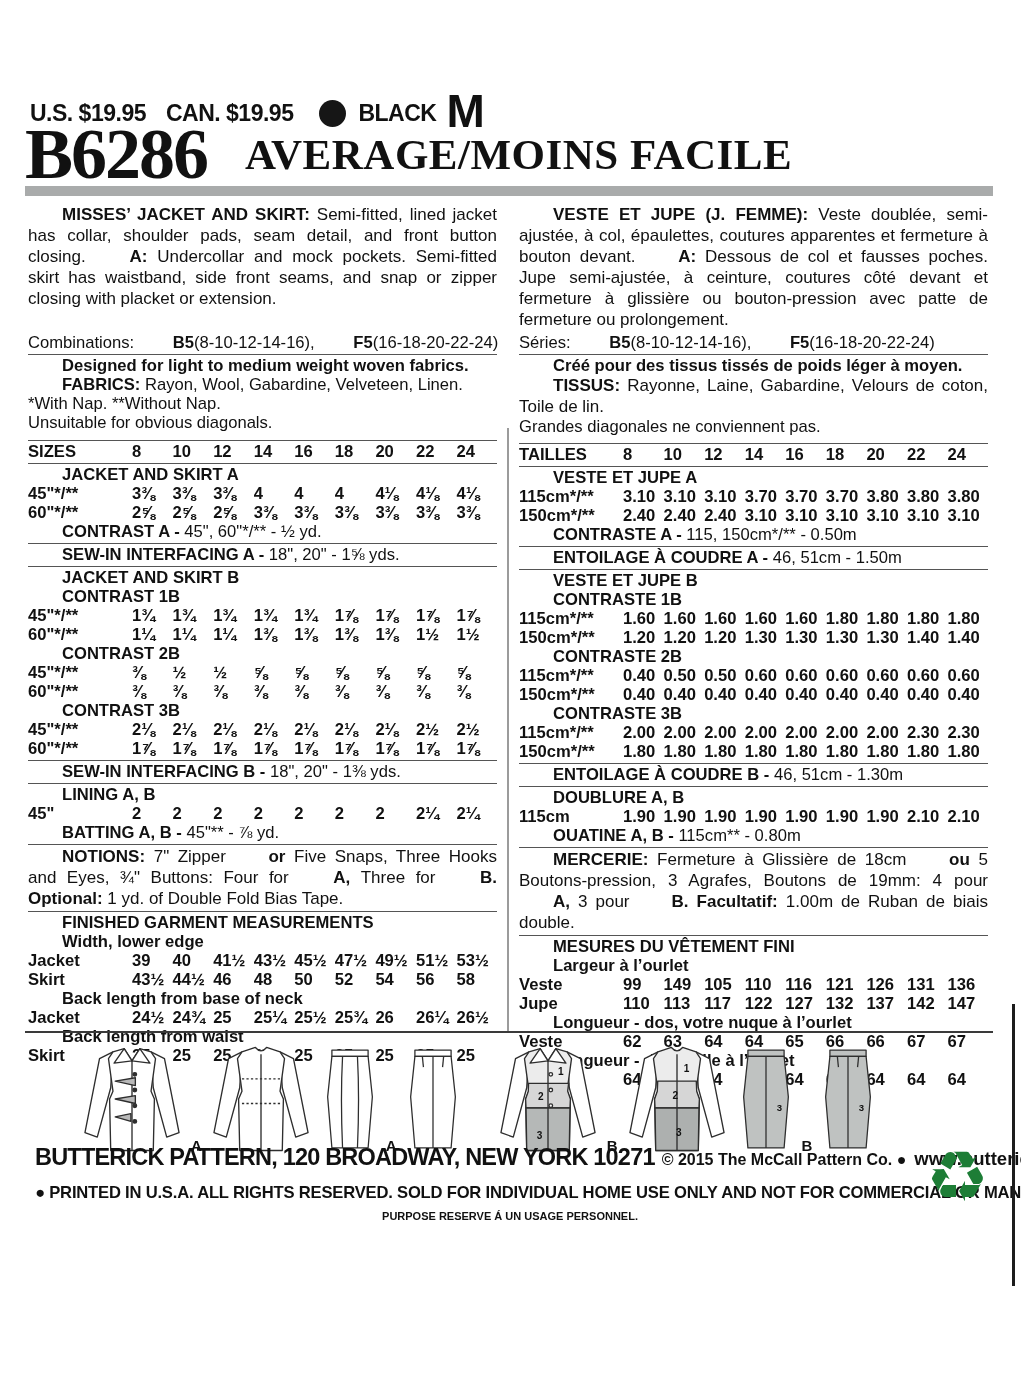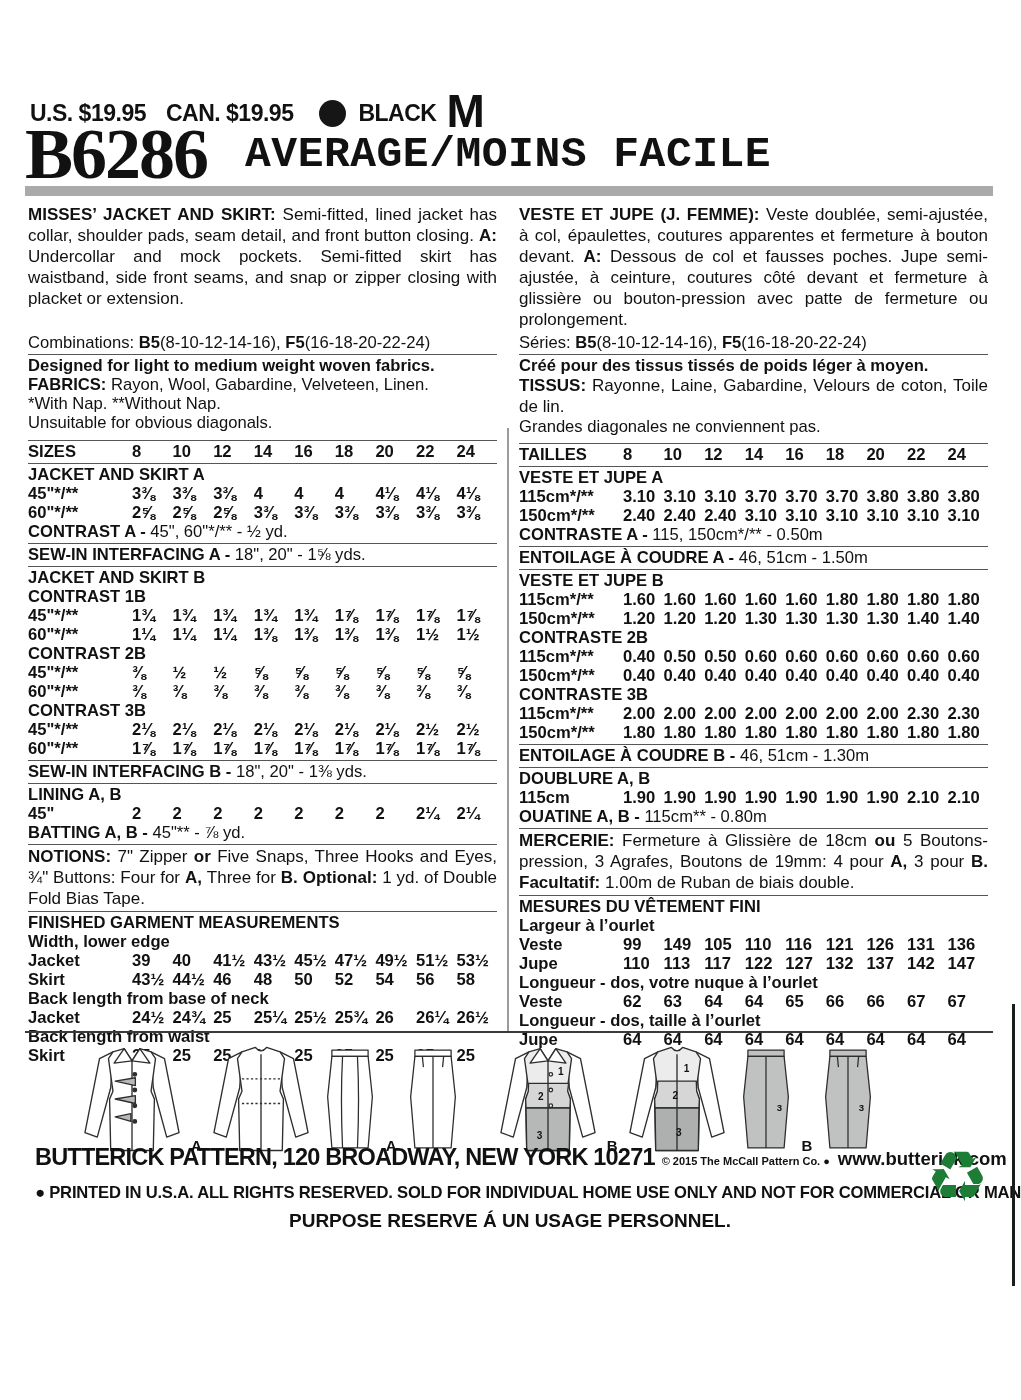--- a/index.html
+++ b/index.html
@@ -1,25 +1,25 @@
 <!DOCTYPE html>
 <html><head>
 <meta charset="utf-8">
 <style>
   html,body{margin:0;padding:0;background:#fff;}
   body{width:1021px;height:1400px;position:relative;font-family:"Liberation Sans",sans-serif;color:#111;overflow:hidden;}
-  .b{font-weight:bold;}
+  .b{font-weight:bold;margin-left:34px;}
   
   .price-row{position:absolute;left:30px;top:90px;display:flex;align-items:center;font-weight:bold;font-size:23px;letter-spacing:-0.5px;white-space:nowrap;}
   .price-us{margin-right:20px;}
   .black-dot{width:27px;height:27px;border-radius:50%;background:#161616;margin:0 12px 0 26px;flex:none;}
   .size-letter{font-size:46px;line-height:1;margin-left:10px;transform:translateY(-2px);}
   .title-row{position:absolute;left:25px;top:118px;display:flex;align-items:center;font-family:"Liberation Serif","DejaVu Serif",serif;font-weight:bold;white-space:nowrap;}
   .pattern-number{font-size:72px;letter-spacing:-2px;line-height:1;}
-  .difficulty{font-size:43px;margin-left:38px;letter-spacing:0.5px;font-family:Liberation Mono, monospace;}
+  .difficulty{font-size:43px;margin-left:38px;letter-spacing:0.5px;}
   .title-bar{position:absolute;left:25px;top:186px;width:968px;height:10px;background:#a9abab;}
   
   .col{position:absolute;top:204px;width:469px;}
   #col-left{left:28px;}
   #col-right{left:519px;}
   .col-divider{position:absolute;left:507px;top:428px;width:2px;height:604px;background:#9b9b9b;}
   .bottom-bar{position:absolute;left:25px;top:1031px;width:968px;height:2px;background:#3a3a3a;}
   
   .tpara{text-align:justify;font-size:17px;line-height:21px;}
   .tline{display:block;font-size:16.6px;line-height:19px;white-space:nowrap;}
@@ -30,24 +30,24 @@
   
   .figures{position:absolute;left:76px;top:1034px;height:124px;display:flex;align-items:flex-end;}
   .figures svg{display:block;}
   .glabel{font-weight:bold;font-size:15px;margin:0 3px;transform:translateY(-4px);}
   .gap-before{margin-left:26px;}
   .garment{stroke:#2e2e2e;stroke-width:1.2;stroke-linejoin:round;}
   .pieceno{font-family:"Liberation Sans",sans-serif;font-size:9px;font-weight:bold;fill:#111;stroke:none;}
   
   .footer-line1{position:absolute;left:35px;top:1144px;display:flex;align-items:baseline;white-space:nowrap;}
   .f-address{font-weight:bold;font-size:23.5px;letter-spacing:-0.8px;text-align:right;}
-  .f-copy{font-size:11px;margin-left:7px;font-weight:bold;}
+  .f-copy{font-size:16px;margin-left:7px;font-weight:bold;}
   .f-web{font-size:18.5px;margin-left:8px;font-weight:bold;}
   .footer-line2{position:absolute;left:35px;top:1183px;font-weight:bold;font-size:16.6px;letter-spacing:-0.2px;white-space:nowrap;}
-  .footer-line3{position:absolute;left:35px;top:1210px;width:950px;text-align:center;font-weight:bold;font-size:19px;}
+  .footer-line3{position:absolute;left:35px;top:1210px;width:950px;text-align:center;font-weight:bold;font-size:11px;}
   .recycle{position:absolute;left:926px;top:1142px;font-size:70px;line-height:1;color:#1d7d36;font-family:"DejaVu Sans",sans-serif;}
   .edge-line{position:absolute;left:1012px;top:1004px;width:3px;height:282px;background:#1c1c1c;}
 </style>
 </head>
 <body>
 
 <div>
 
   <div class="price-row">
     <span class="price-us">U.S. $19.95</span>
@@ -311,20 +311,21 @@
         <span class="tcell">3.10</span>
         <span class="tcell">3.10</span>
         <span class="tcell">3.10</span>
         <span class="tcell">3.10</span>
       </div>
       <div class="tline"><span class="b">CONTRASTE A - </span><span>115, 150cm*/** - 0.50m</span></div>
       <div class="trule"></div>
       <div class="tline"><span class="b">ENTOILAGE À COUDRE A - </span><span>46, 51cm - 1.50m</span></div>
       <div class="trule"></div>
       <div class="tline b">VESTE ET JUPE B</div>
+      <div class="tline b">CONTRASTE 1B</div>
       <div class="trow">
         <span class="tlabel">115cm*/**</span>
         <span class="tcell">1.60</span>
         <span class="tcell">1.60</span>
         <span class="tcell">1.60</span>
         <span class="tcell">1.60</span>
         <span class="tcell">1.60</span>
         <span class="tcell">1.80</span>
         <span class="tcell">1.80</span>
         <span class="tcell">1.80</span>

